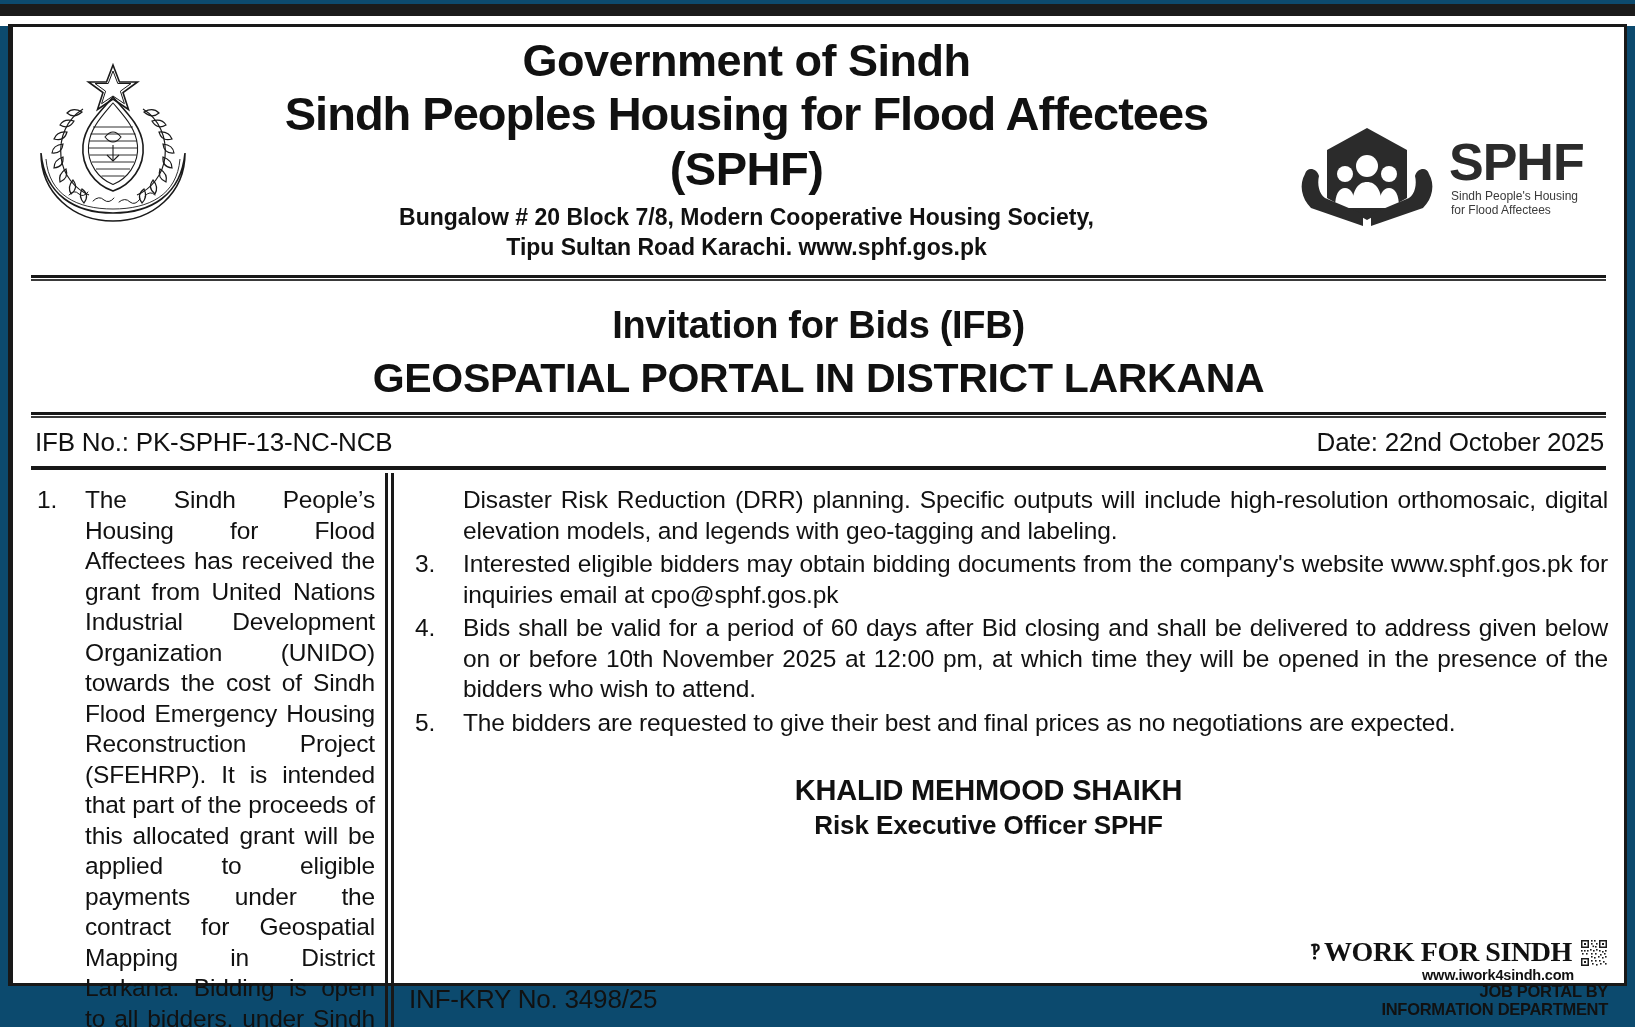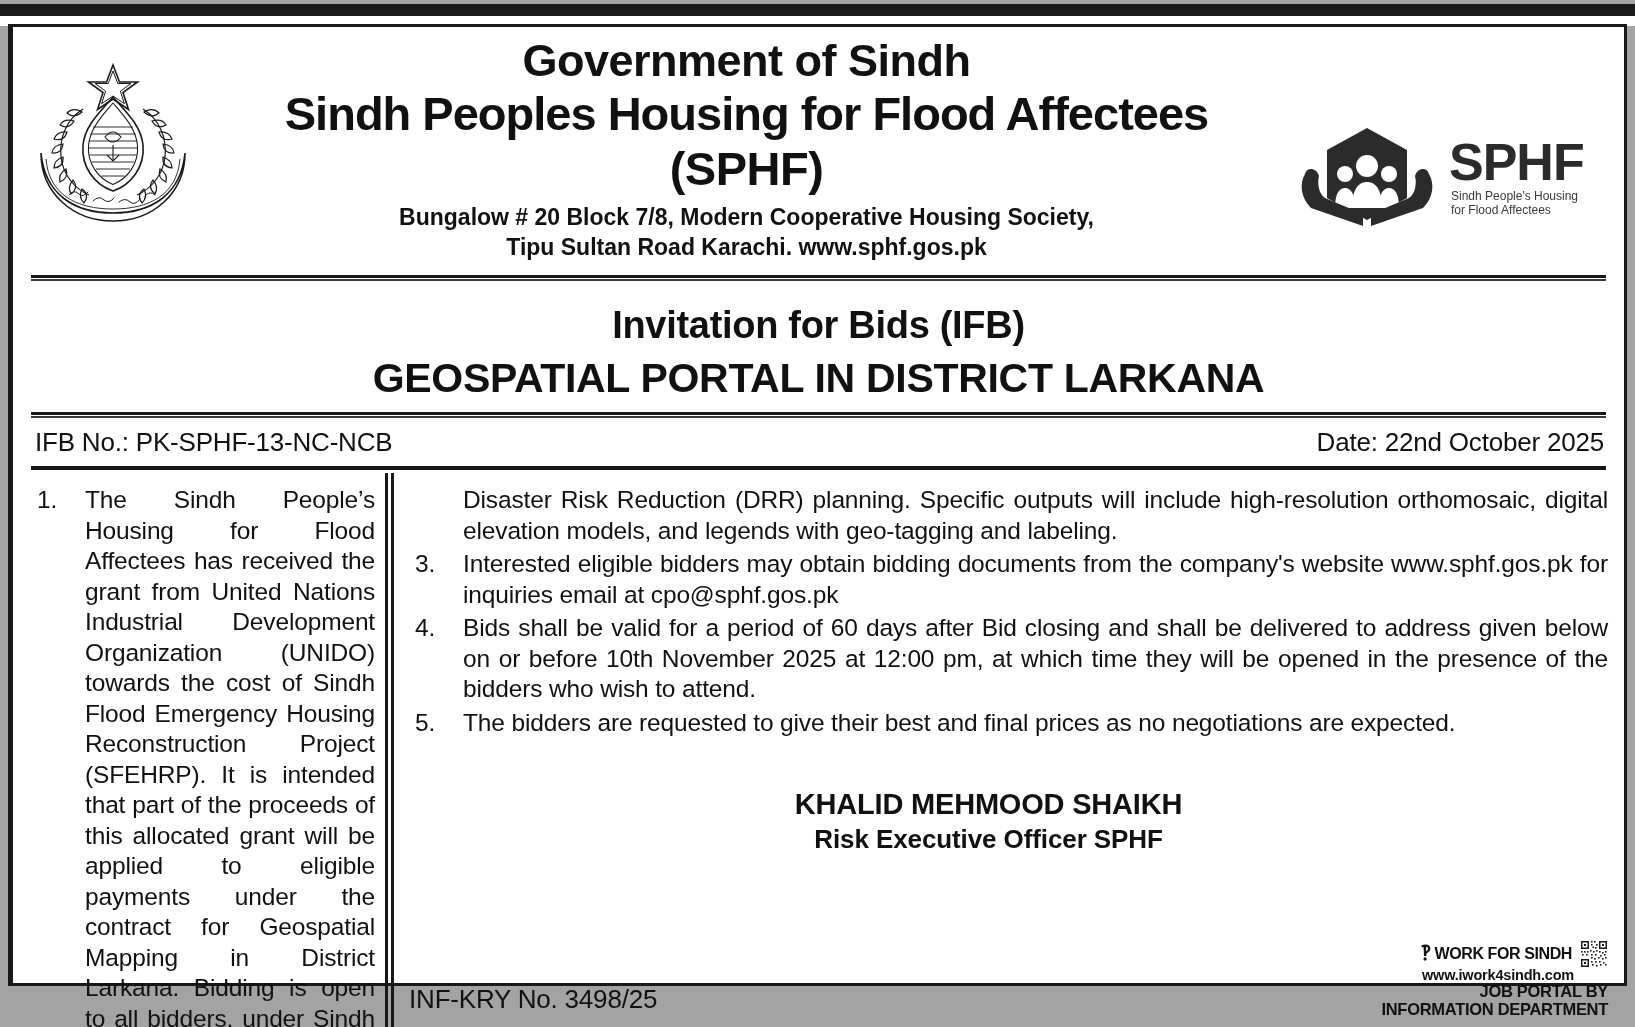--- a/index.html
+++ b/index.html
@@ -10,21 +10,21 @@
   }
   body {
     font-family: "Liberation Sans", sans-serif;
     color: #111111;
     -webkit-font-smoothing: none;
   }
   #page {
     position: relative;
     width: 1635px;
     height: 1027px;
-    background: #a3a3a3;
+    background: #0c4a6e;
     overflow: hidden;
     box-sizing: border-box;
   }
 
   
   .crop-bar {
     position: absolute;
     left: 0; top: 4px;
     width: 1635px; height: 12px;
     background: #1b1b1b;
@@ -238,21 +238,21 @@
     line-height: 30.5px;
     text-align: justify;
     letter-spacing: -0.15px;
     padding-left: 54px;
     margin: 0 0 3px 0;
   }
 
   
   .signature {
     text-align: center;
-    margin-top: 48px;
+    margin-top: 34px;
     padding-right: 40px;
   }
   .sig-name {
     font-weight: bold;
     font-size: 29px;
     line-height: 36px;
     letter-spacing: -0.2px;
   }
   .sig-role {
     font-weight: bold;
@@ -281,23 +281,24 @@
     line-height: 1.08;
   }
   .iwork-top {
     display: flex;
     align-items: center;
     justify-content: flex-end;
     gap: 8px;
   }
   .iwork-brand {
     font-weight: bold;
-    font-size: 16px;
+    font-size: 28px;
     letter-spacing: -0.4px;
     white-space: nowrap;
+    font-family: Liberation Serif, serif;
   }
   .iwork-url {
     font-weight: bold;
     font-size: 14.5px;
     letter-spacing: -0.2px;
     margin-right: 34px;
   }
   .iwork-line1, .iwork-line2 {
     font-weight: bold;
     font-size: 16.5px;

